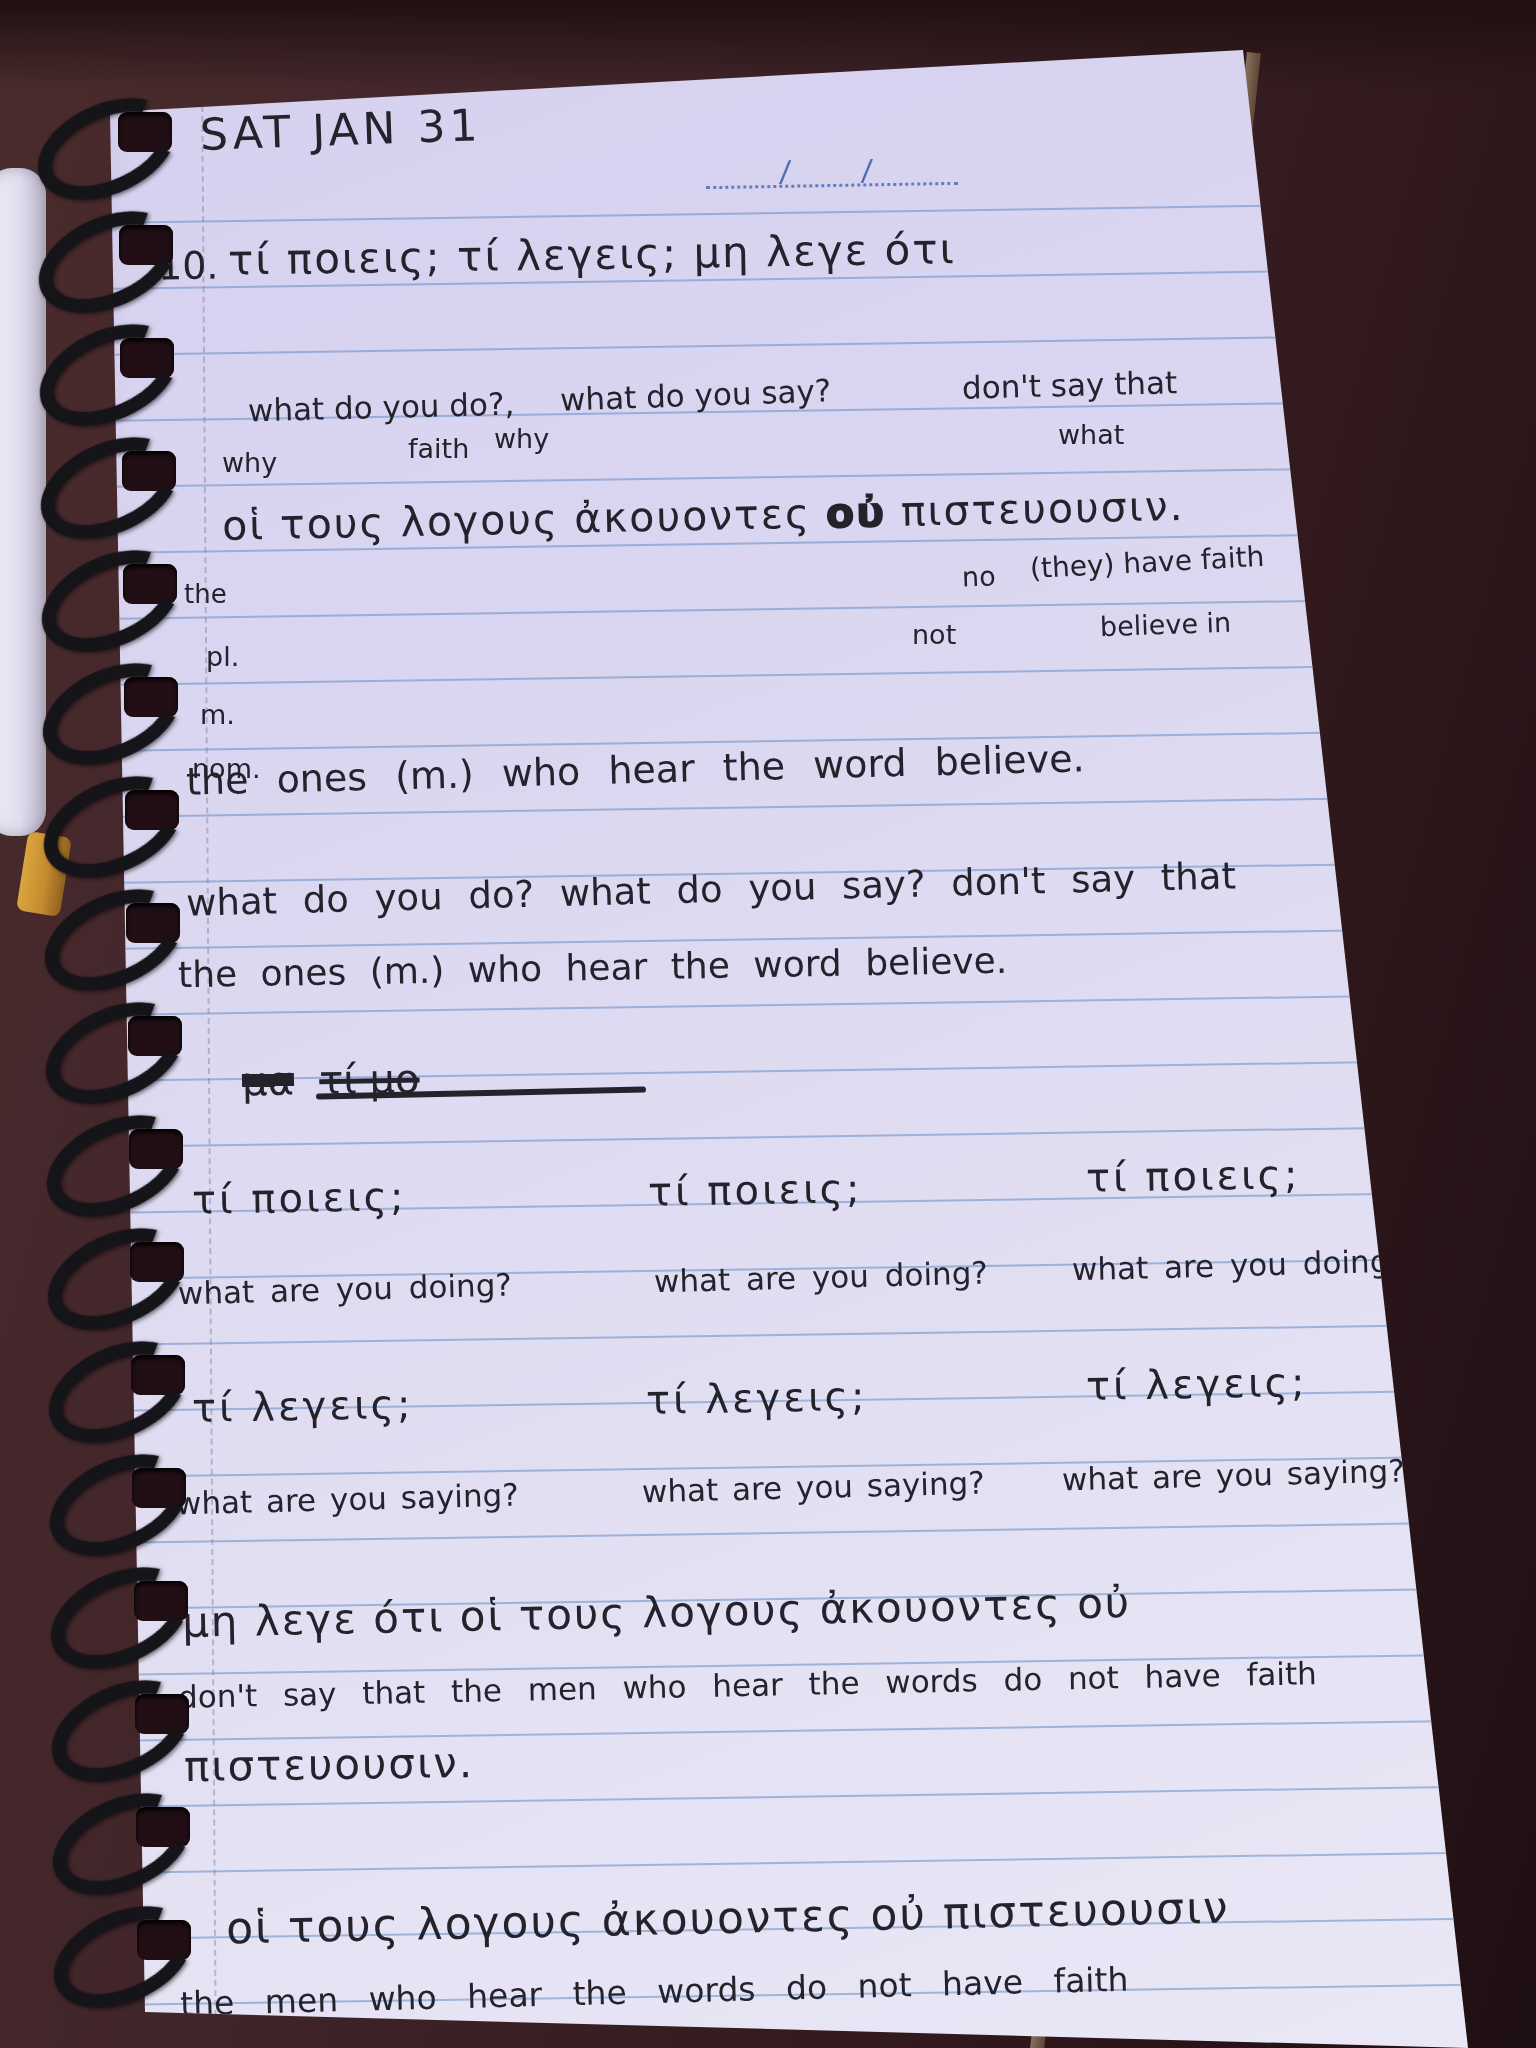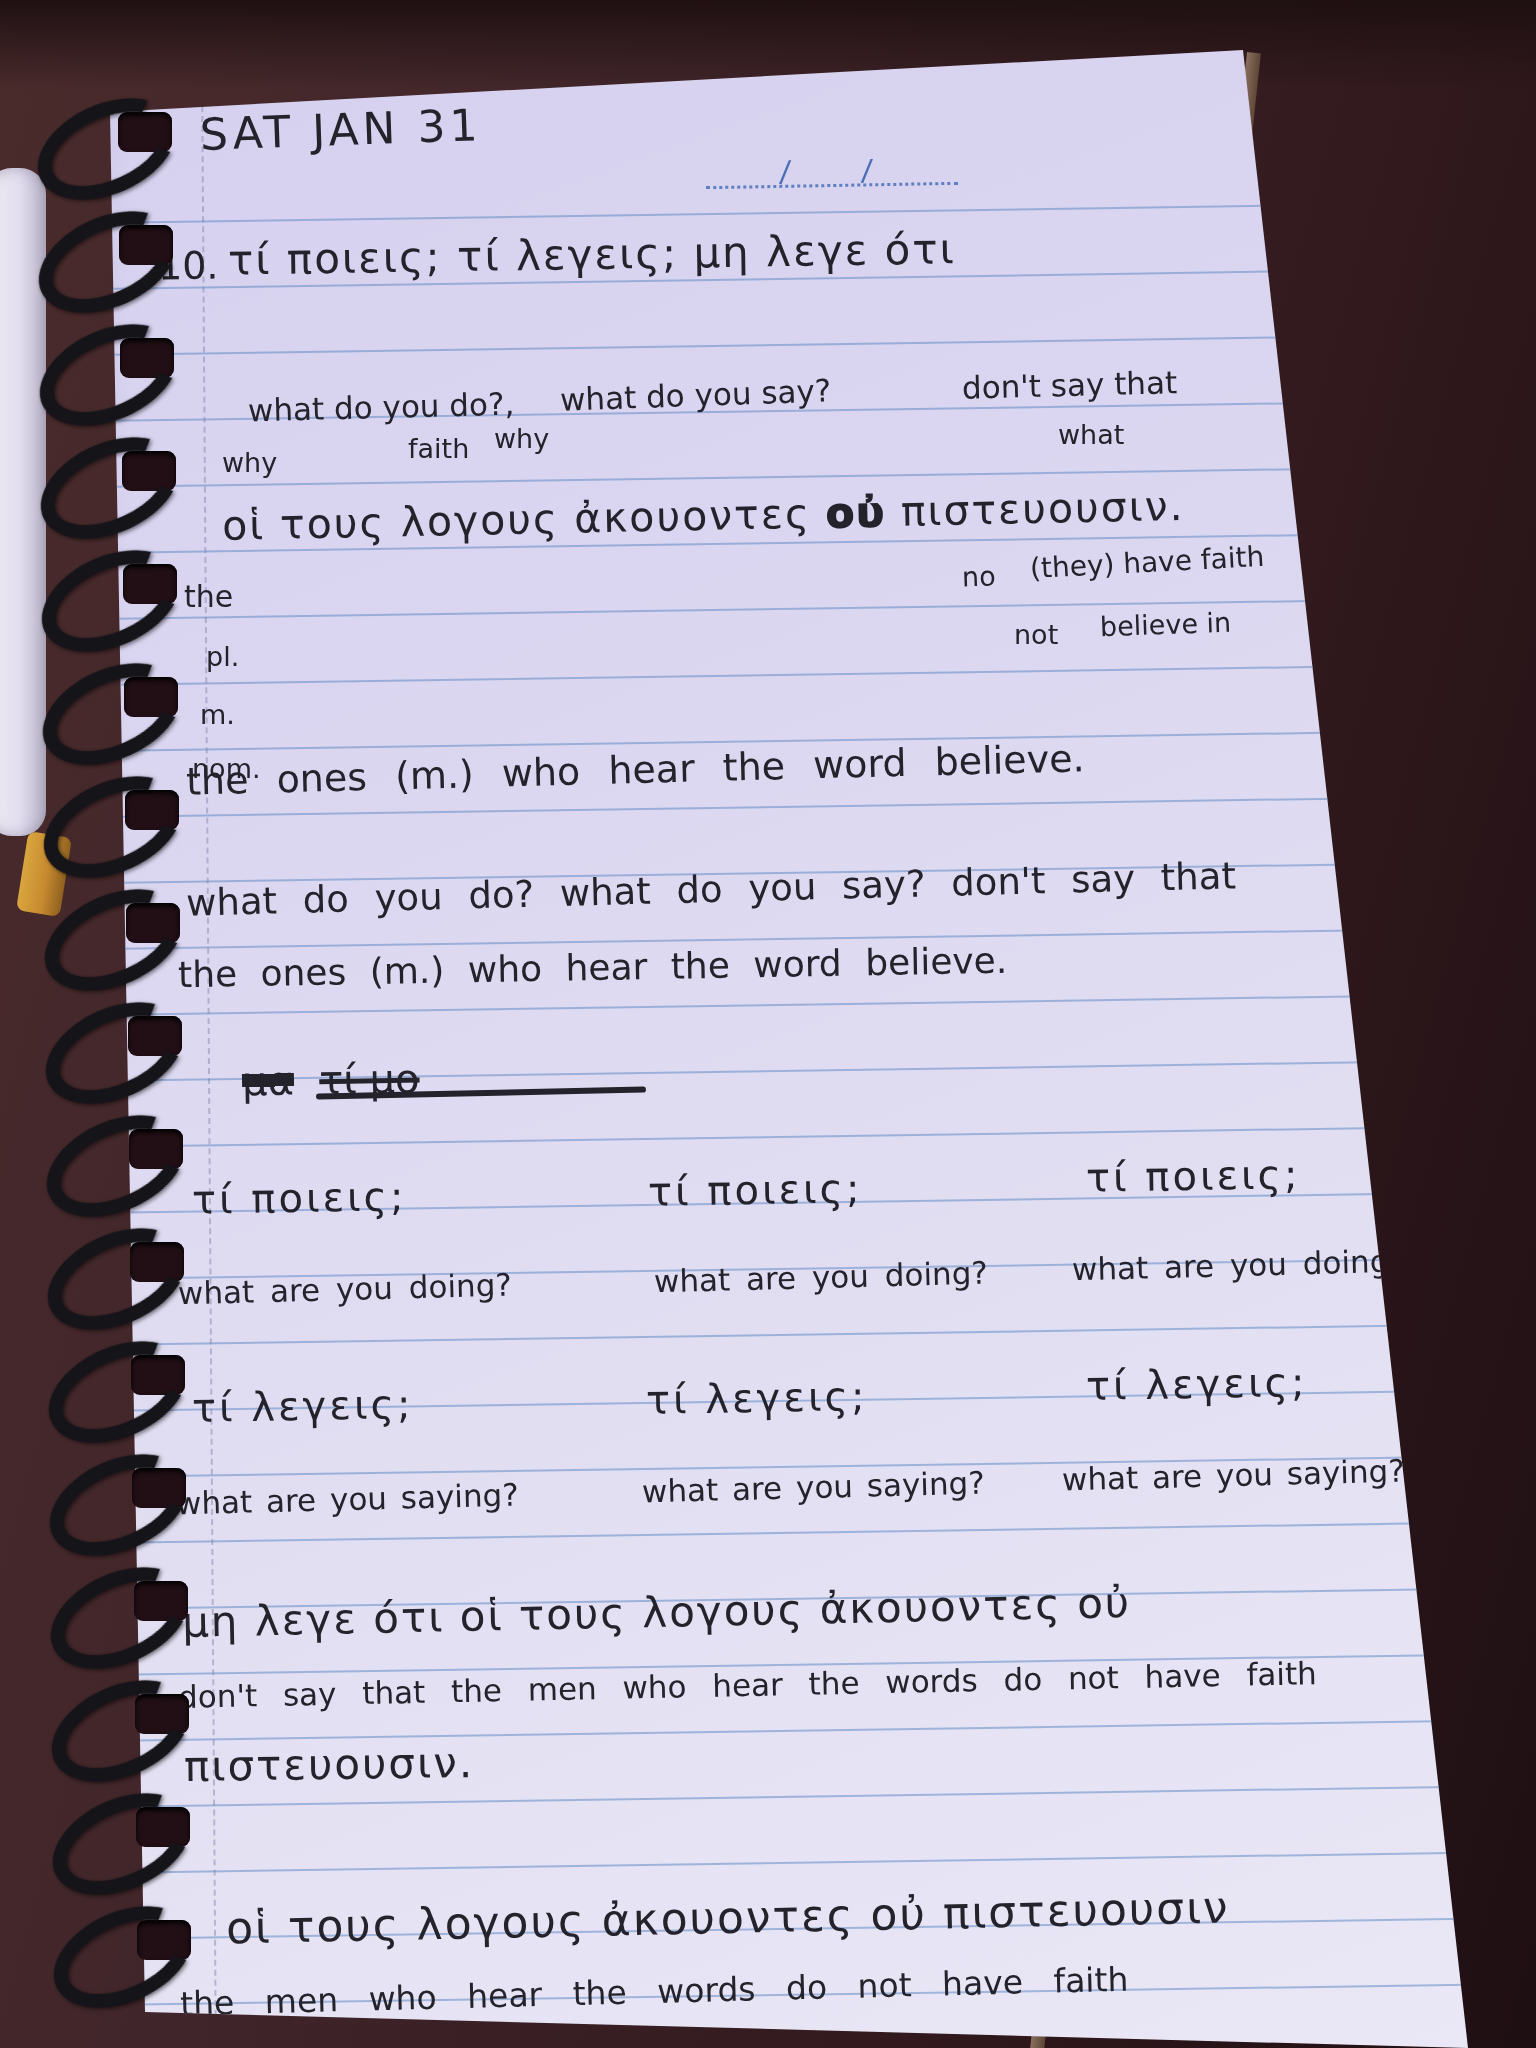--- a/index.html
+++ b/index.html
@@ -93,28 +93,28 @@
   <div class="hw e" style="left:248px;top:390px;transform:rotate(-1.5deg);">what do you do?,</div>
   <div class="hw s" style="left:222px;top:448px;">why</div>
   <div class="hw s" style="left:408px;top:434px;">faith</div>
   <div class="hw s" style="left:494px;top:424px;">why</div>
   <div class="hw e" style="left:560px;top:378px;transform:rotate(-2deg);">what do you say?</div>
   <div class="hw e" style="left:962px;top:368px;transform:rotate(-1.5deg);">don't say  that</div>
   <div class="hw s" style="left:1058px;top:420px;">what</div>
 
   <div class="hw g" style="left:222px;top:494px;font-size:41px;transform:rotate(-1.2deg);"><span>οἱ τους λογους ἀκουοντες </span><span class="emph">οὐ</span><span> πιστευουσιν.</span></div>
 
-  <div class="hw s" style="left:184px;top:580px;font-size:30px;text-align:right;">the</div>
+  <div class="hw s" style="left:184px;top:580px;font-size:26px;text-align:right;">the</div>
   <div class="hw s" style="left:206px;top:642px;">pl.</div>
   <div class="hw s" style="left:200px;top:700px;">m.</div>
   <div class="hw s" style="left:192px;top:754px;">nom.</div>
 
   <div class="hw s" style="left:962px;top:562px;transform:rotate(-2deg);">no</div>
   <div class="hw s" style="left:1030px;top:548px;font-size:28px;transform:rotate(-3deg);">(they) have faith</div>
-  <div class="hw s" style="left:1014px;top:620px;">not</div>
+  <div class="hw s" style="left:912px;top:620px;">not</div>
   <div class="hw s" style="left:1100px;top:610px;transform:rotate(-2deg);">believe in</div>
 
   <div class="hw" style="left:186px;top:750px;font-size:38px;word-spacing:16px;transform:rotate(-1.5deg);">the ones (m.) who hear the word believe.</div>
 
   <div class="hw" style="left:186px;top:870px;font-size:37px;word-spacing:14px;transform:rotate(-1.5deg);">what do you do? what do you say? don't say that</div>
   <div class="hw" style="left:178px;top:948px;font-size:36px;word-spacing:12px;transform:rotate(-1deg);">the ones (m.) who hear the word believe.</div>
 
   <div class="hw" style="left:242px;top:1058px;font-size:40px;transform:rotate(-1deg);"><span class="scribble">μα</span>&nbsp;&nbsp;<span class="struck">τί μο</span></div>
   <div class="strike-line" style="left:316px;top:1090px;width:330px;"></div>
 

